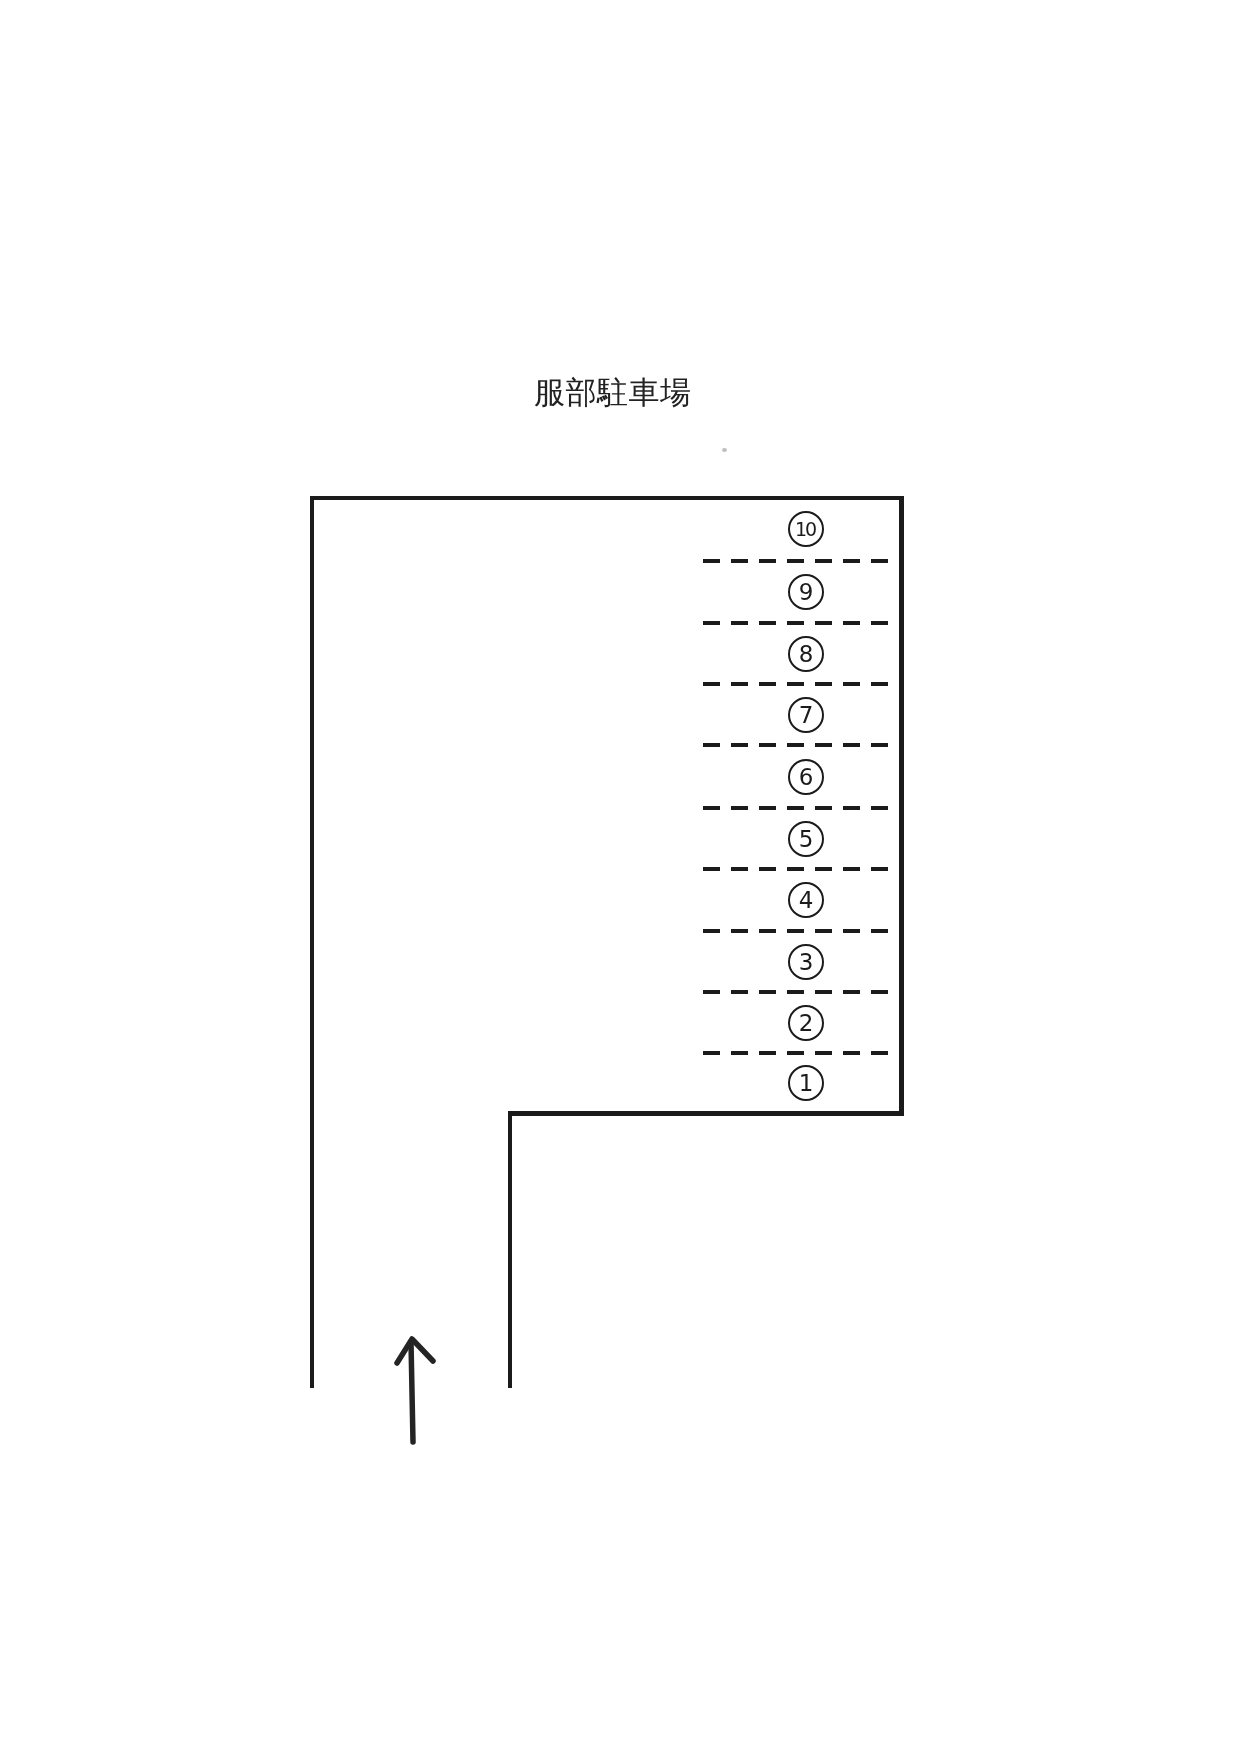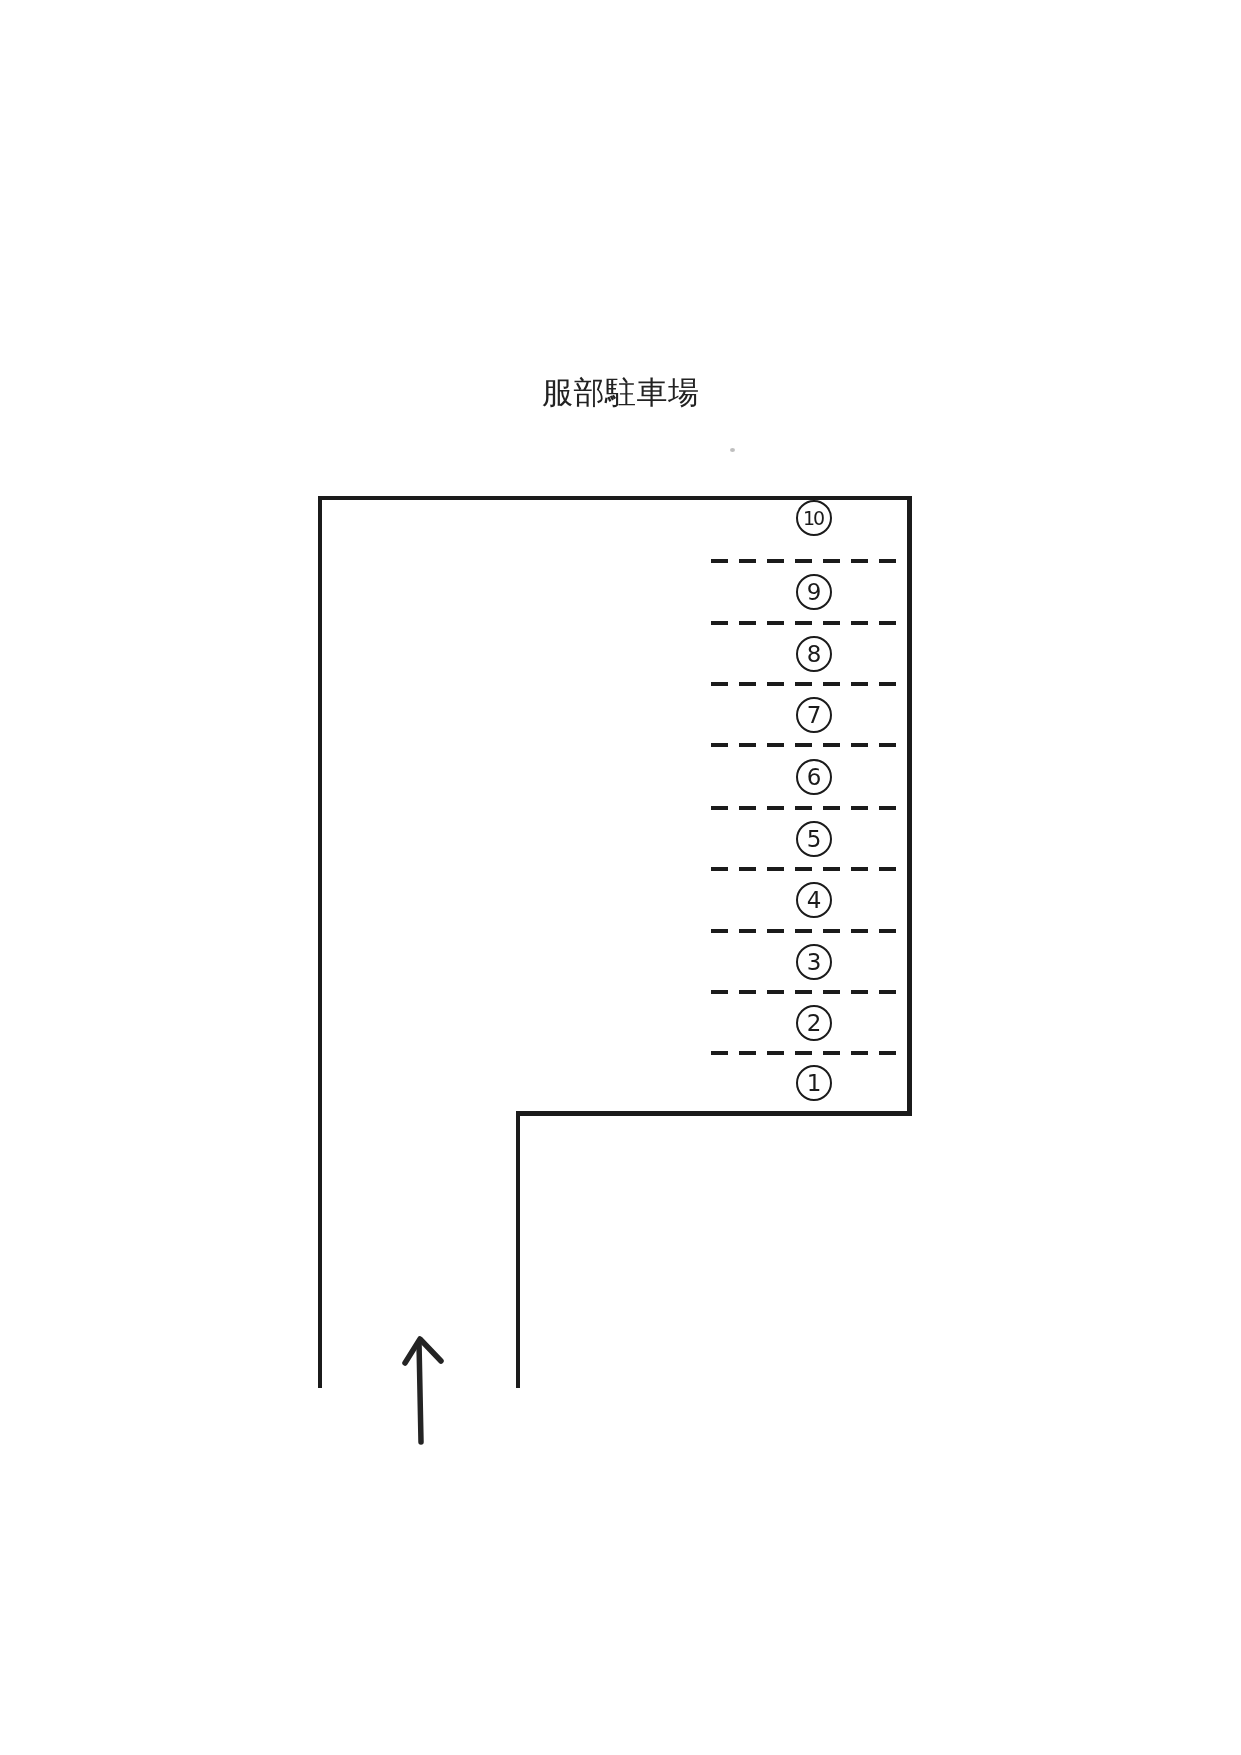--- a/index.html
+++ b/index.html
@@ -4,21 +4,21 @@
 <style>
   :root { --ink: #1b1b1b; --bg: #ffffff; }
   * { margin: 0; padding: 0; box-sizing: border-box; }
   html, body { background: var(--bg); }
   body {
     width: 1241px; height: 1755px;
     position: relative;
     font-family: "Liberation Sans", "DejaVu Sans", sans-serif;
     overflow: hidden;
   }
-  .page { position: absolute; inset: 0; margin-left: 8px; }
+  .page { position: absolute; inset: 0; }
 
   .title {
     position: absolute;
     left: 534px; top: 372px;
     font-size: 31px;
     font-weight: 500;
     color: #222;
     letter-spacing: 0.5px;
     white-space: nowrap;
   }
@@ -49,21 +49,21 @@
     width: 36px; height: 36px;
     border: 2px solid var(--ink);
     border-radius: 50%;
     display: flex; align-items: center; justify-content: center;
     color: var(--ink);
     font-size: 23px;
     line-height: 1;
     font-family: "DejaVu Sans", "Liberation Sans", sans-serif;
   }
   .space-badge.two-digit { font-size: 19px; letter-spacing: -2px; padding-right: 2px; }
-  .s10 { top: 500px; } .s9 { top: 574px; } .s8 { top: 636px; }
+  .s10 { top: 511px; } .s9 { top: 574px; } .s8 { top: 636px; }
   .s7  { top: 697px; } .s6 { top: 759px; } .s5 { top: 821px; }
   .s4  { top: 882px; } .s3 { top: 944px; } .s2 { top: 1005px; }
   .s1  { top: 1065px; }
 
   .entrance-arrow {
     position: absolute;
     left: 375px; top: 1325px;
     width: 70px; height: 130px;
   }
   .entrance-arrow path {

